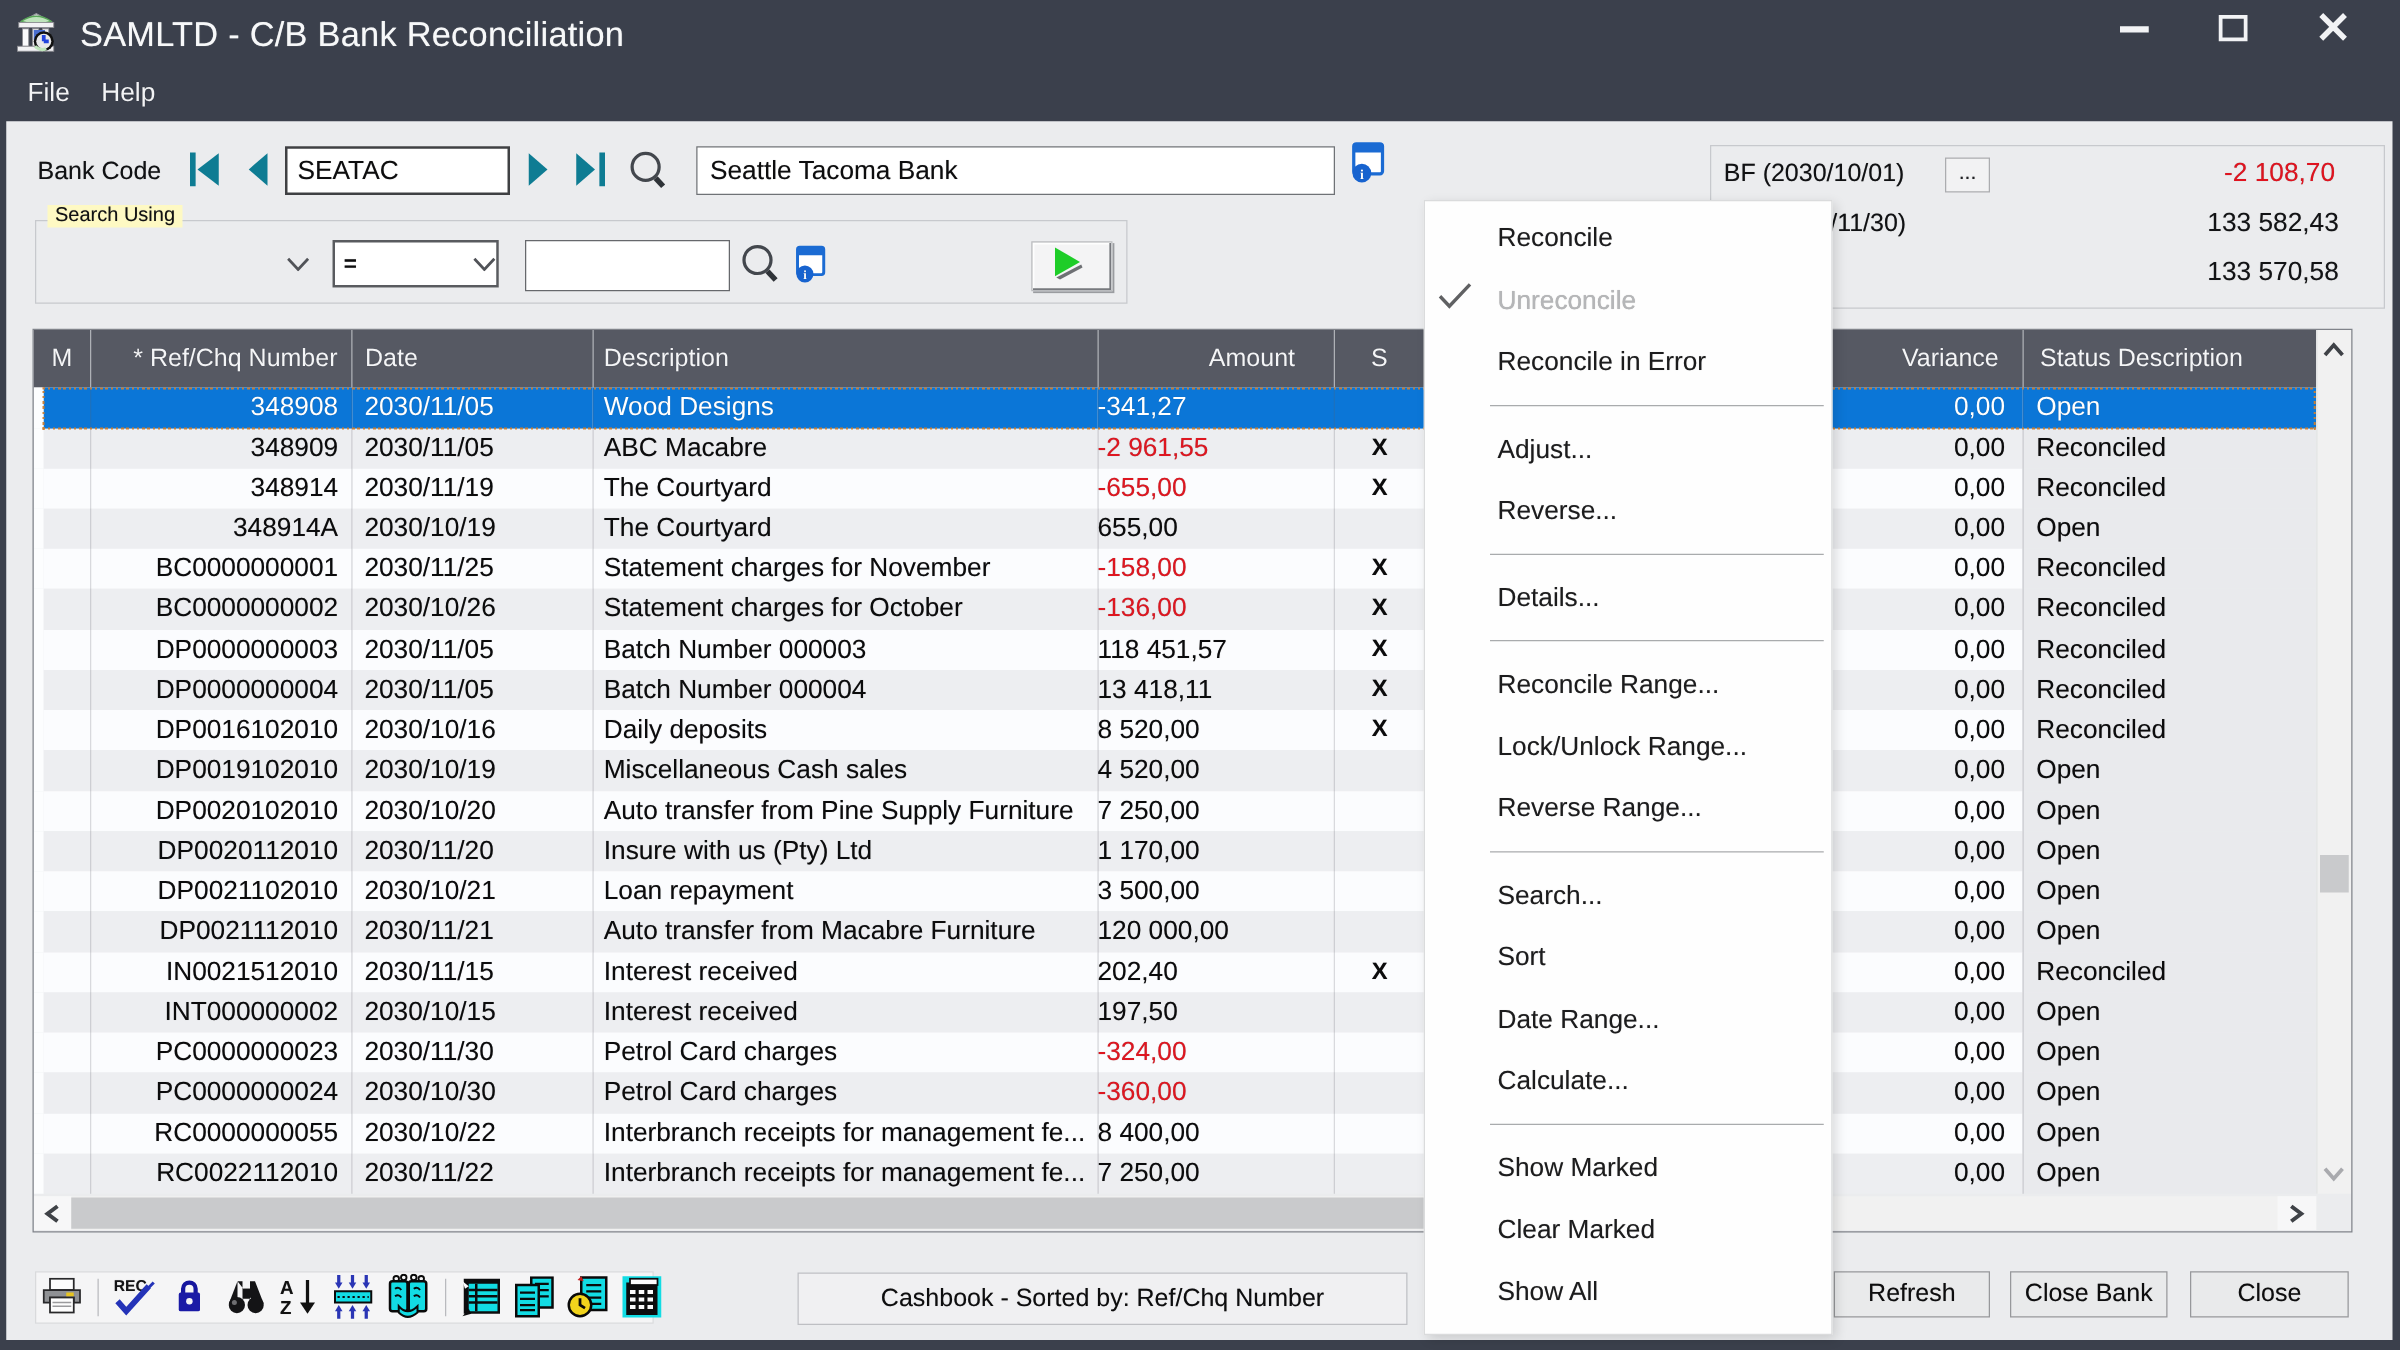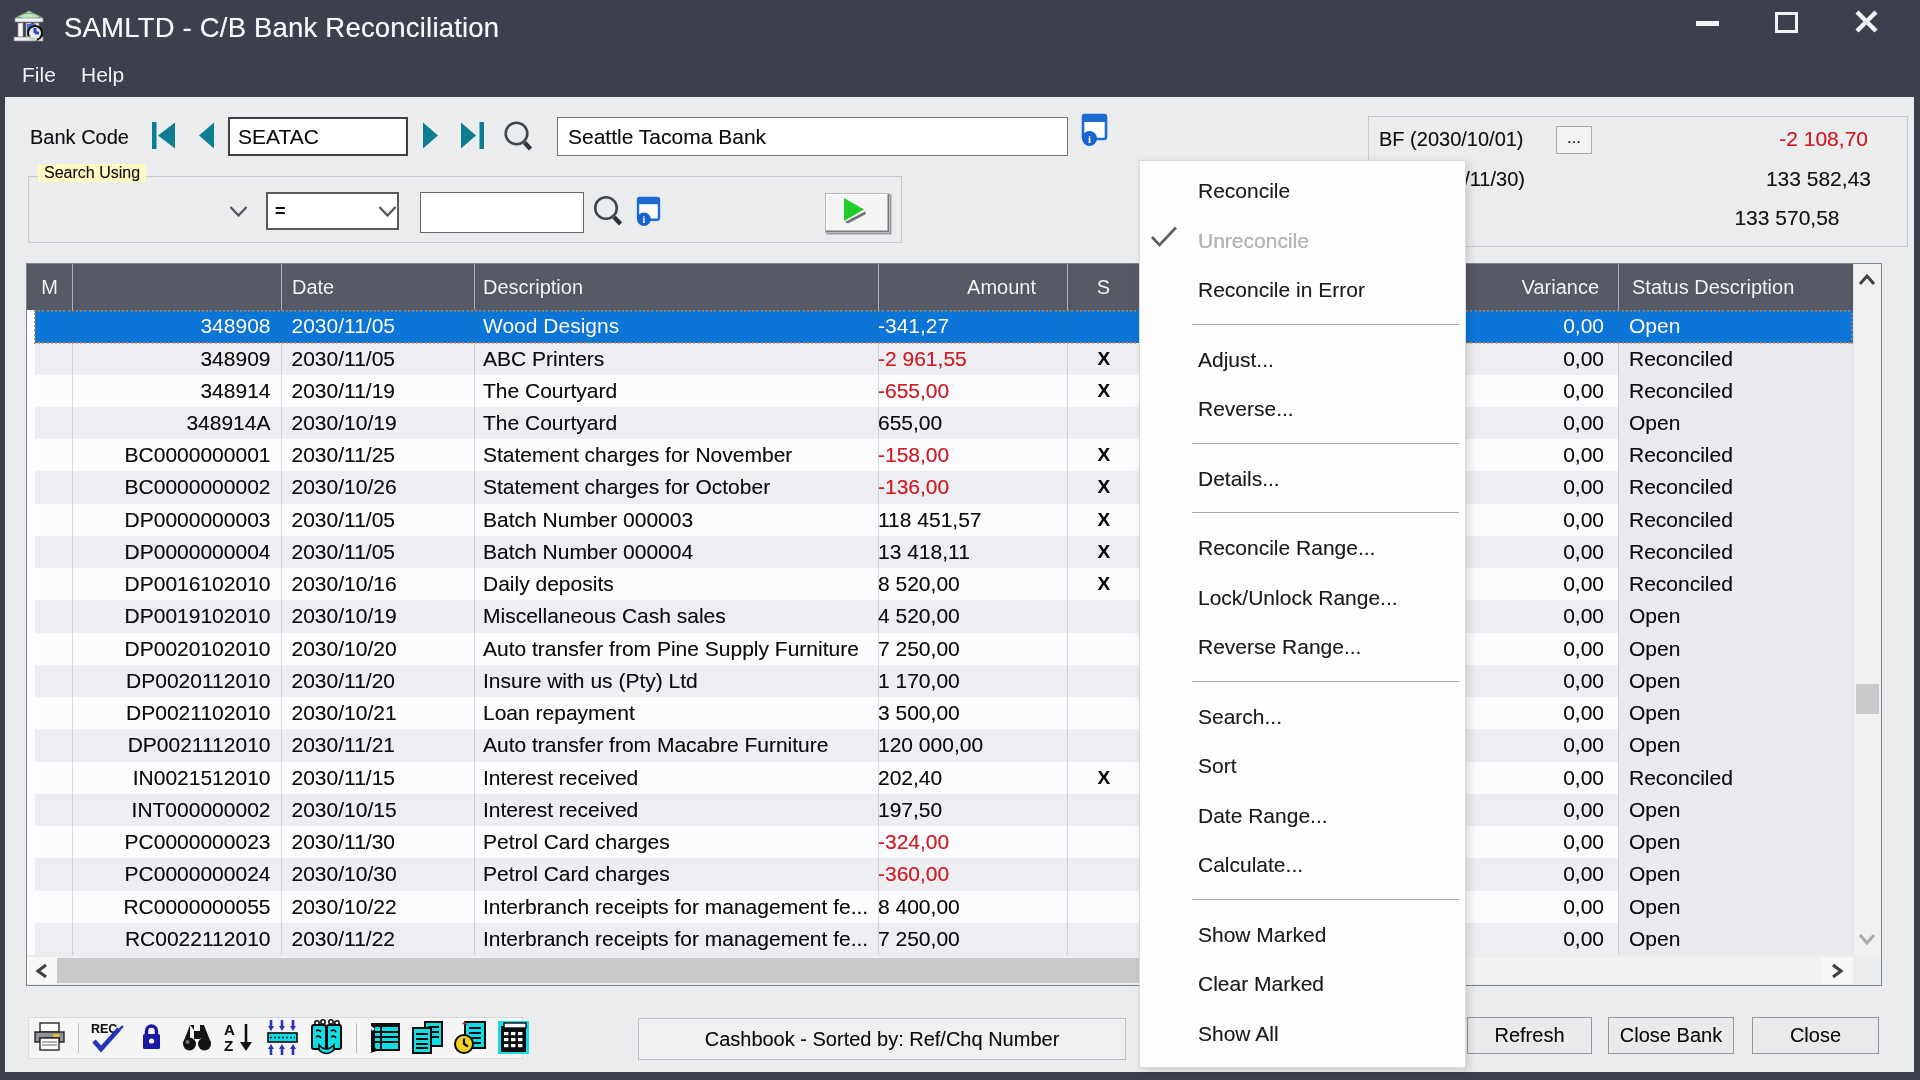--- a/index.html
+++ b/index.html
@@ -149,24 +149,25 @@
     <path d="M4 25 L24 14.5 L25 17 L7 26.5 Z" fill="#6E7074"></path>
     <path d="M3 1 L3 24 L23 12.5 Z" fill="#1ECD28"></path>
   </svg>
 
   <div class="gb" style="left:1368px;top:116px;width:540px;height:131px"></div>
   <div class="lbl" style="left:1379px;top:128px">BF (2030/10/01)</div>
   <div class="abs" style="left:1556px;top:126px;width:36px;height:28px;background:#F2F2F3;border:1px solid #ABACAF;text-align:center;font-size:17px;line-height:22px;color:#202124">...</div>
   <div class="abs" style="left:1700px;top:127px;width:168px;text-align:right;font-size:21px;color:#E0131F">-2 108,70</div>
   <div class="lbl" style="left:1413px;top:168px;font-size:20px">(2030/11/30)</div>
   <div class="abs" style="left:1703px;top:167px;width:168px;text-align:right;font-size:21px;color:#121315">133 582,43</div>
-  <div class="abs" style="left:1703px;top:206px;width:168px;text-align:center;font-size:21px;color:#121315">133 570,58</div>
+  <div class="abs" style="left:1703px;top:206px;width:168px;text-align:right;font-size:21px;color:#121315">133 570,58</div>
 
   <div id="thead"></div>
   <div class="hl" style="left:27px;top:264px;width:45px;text-align:center">M</div>
+  <div class="hl" style="left:72px;width:198px;text-align:right">* Ref/Chq Number</div>
   <div class="hl" style="left:292px">Date</div>
   <div class="hl" style="left:483px">Description</div>
   <div class="hl" style="left:878px;width:158px;text-align:right">Amount</div>
   <div class="hl" style="left:1067px;width:73px;text-align:center">S</div>
   <div class="hl" style="left:1380px;width:219px;text-align:right">Variance</div>
   <div class="hl" style="left:1632px">Status Description</div>
 
   <div id="rows">
     <div class="row sel">
         <div class="g"></div>
@@ -178,21 +179,21 @@
         <div class="s"></div>
         <div class="hid"></div>
         <div class="var">0,00</div>
         <div class="stat">Open</div>
       </div>
     <div class="row even">
         <div class="g"></div>
         <div class="m"></div>
         <div class="ref">348909</div>
         <div class="date">2030/11/05</div>
-        <div class="desc">ABC Printers</div>
+        <div class="desc">ABC Macabre</div>
         <div class="amt neg">-2 961,55</div>
         <div class="s">X</div>
         <div class="hid"></div>
         <div class="var">0,00</div>
         <div class="stat">Reconciled</div>
       </div>
     <div class="row odd">
         <div class="g"></div>
         <div class="m"></div>
         <div class="ref">348914</div>

